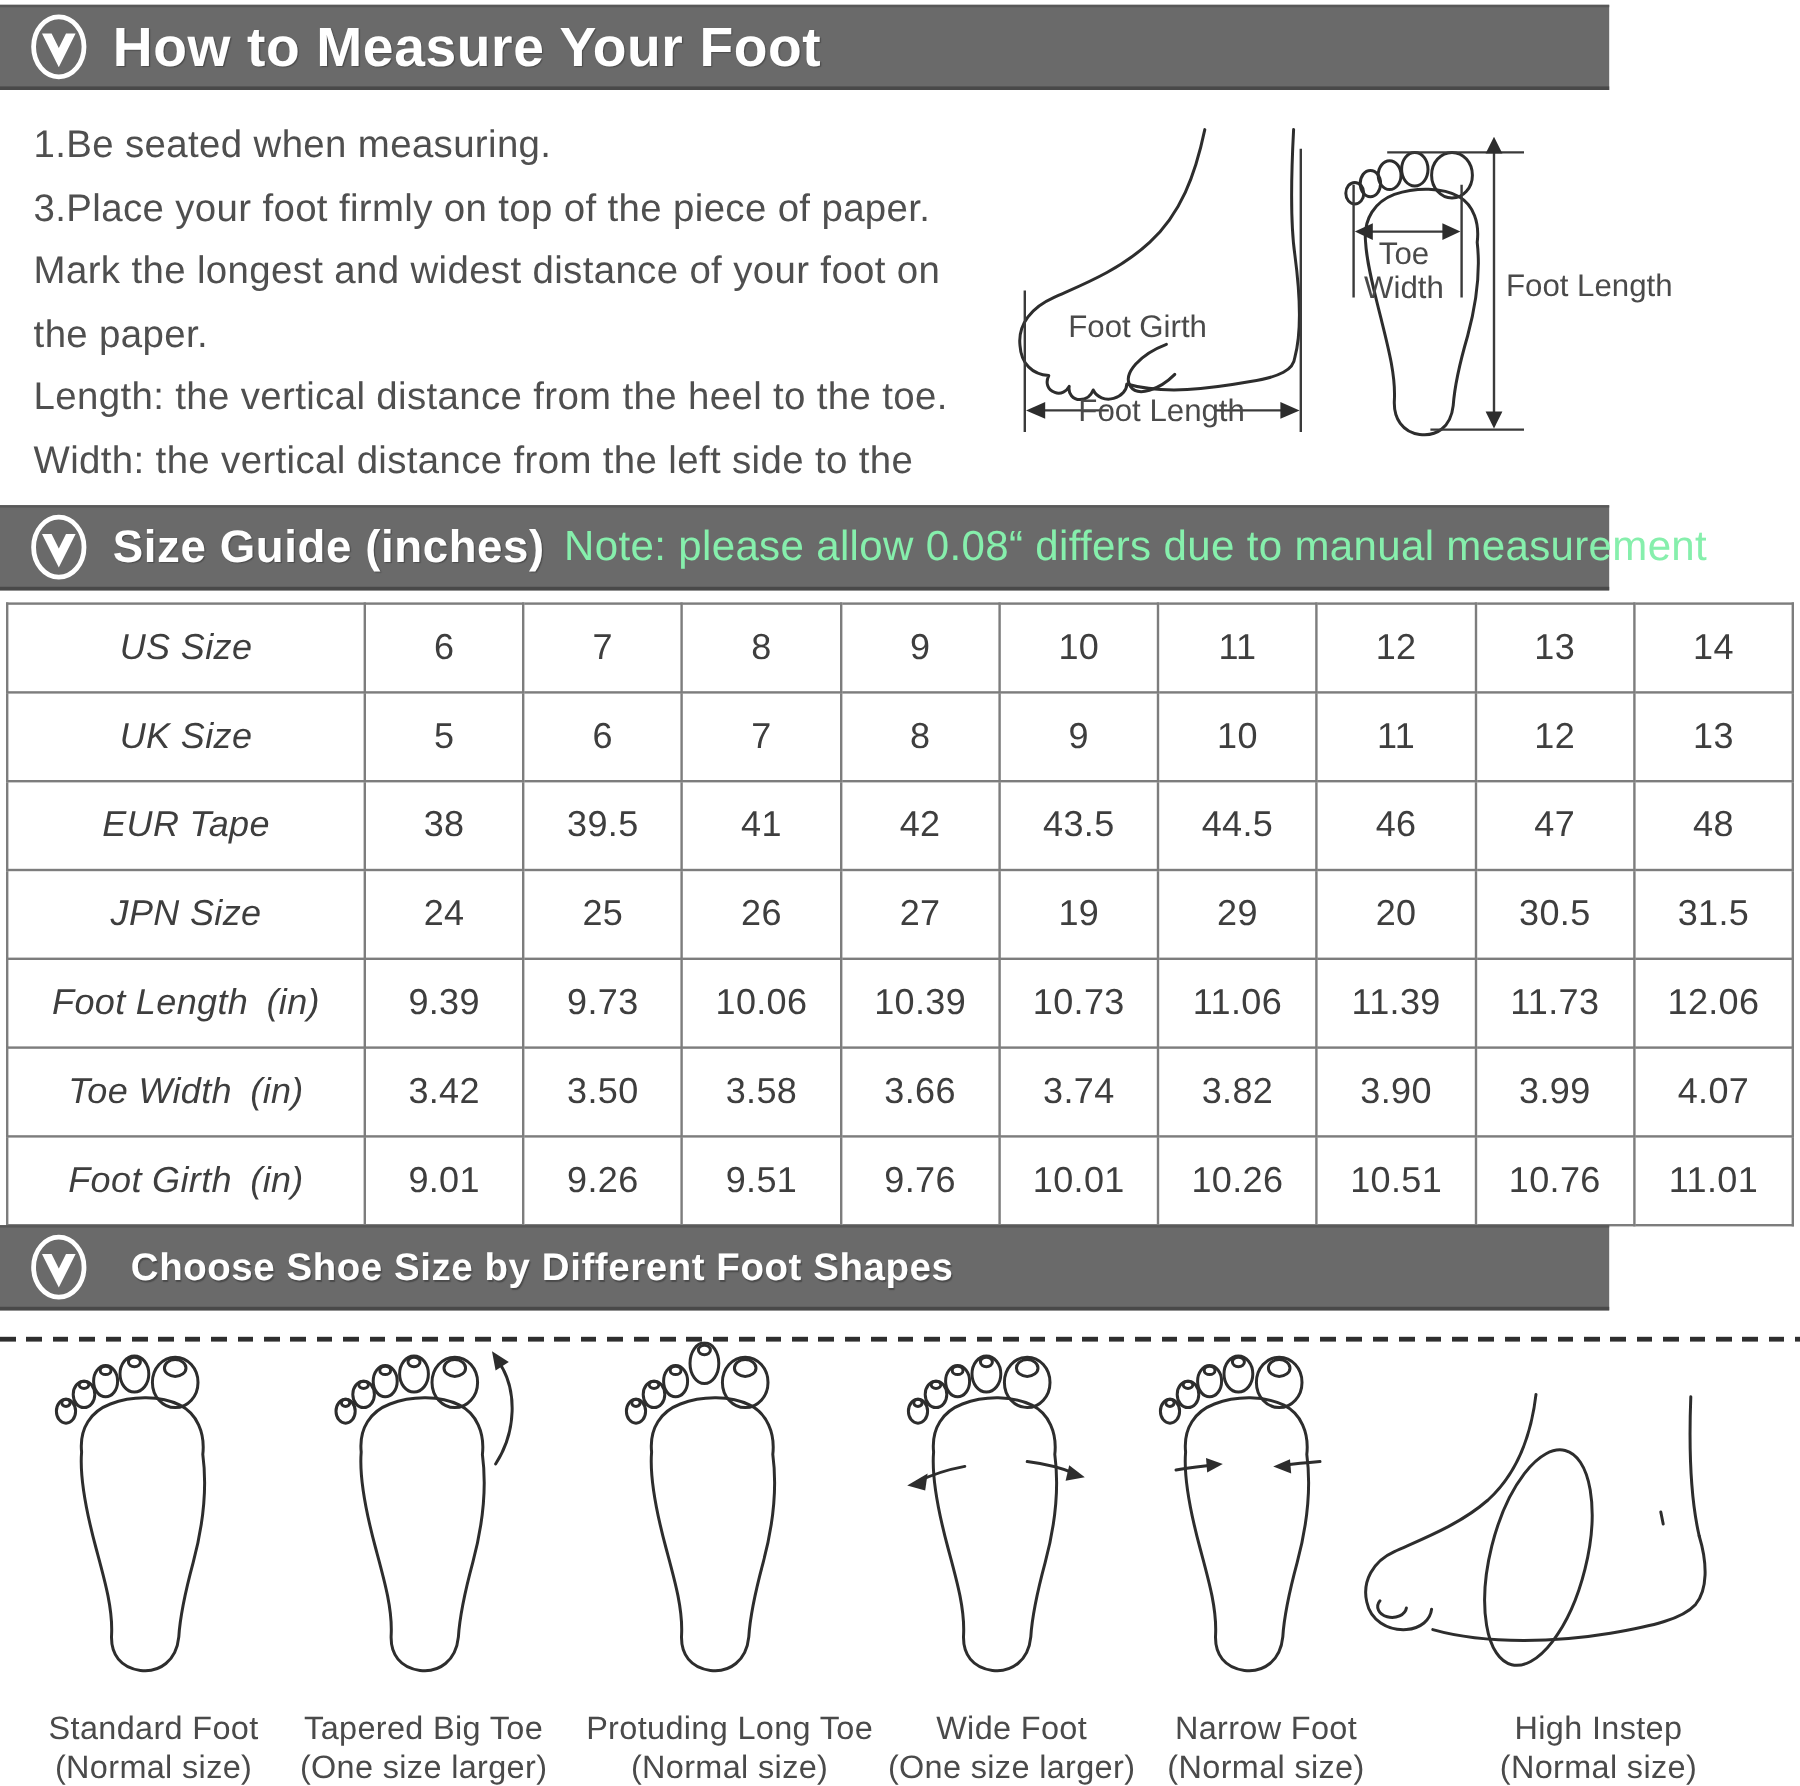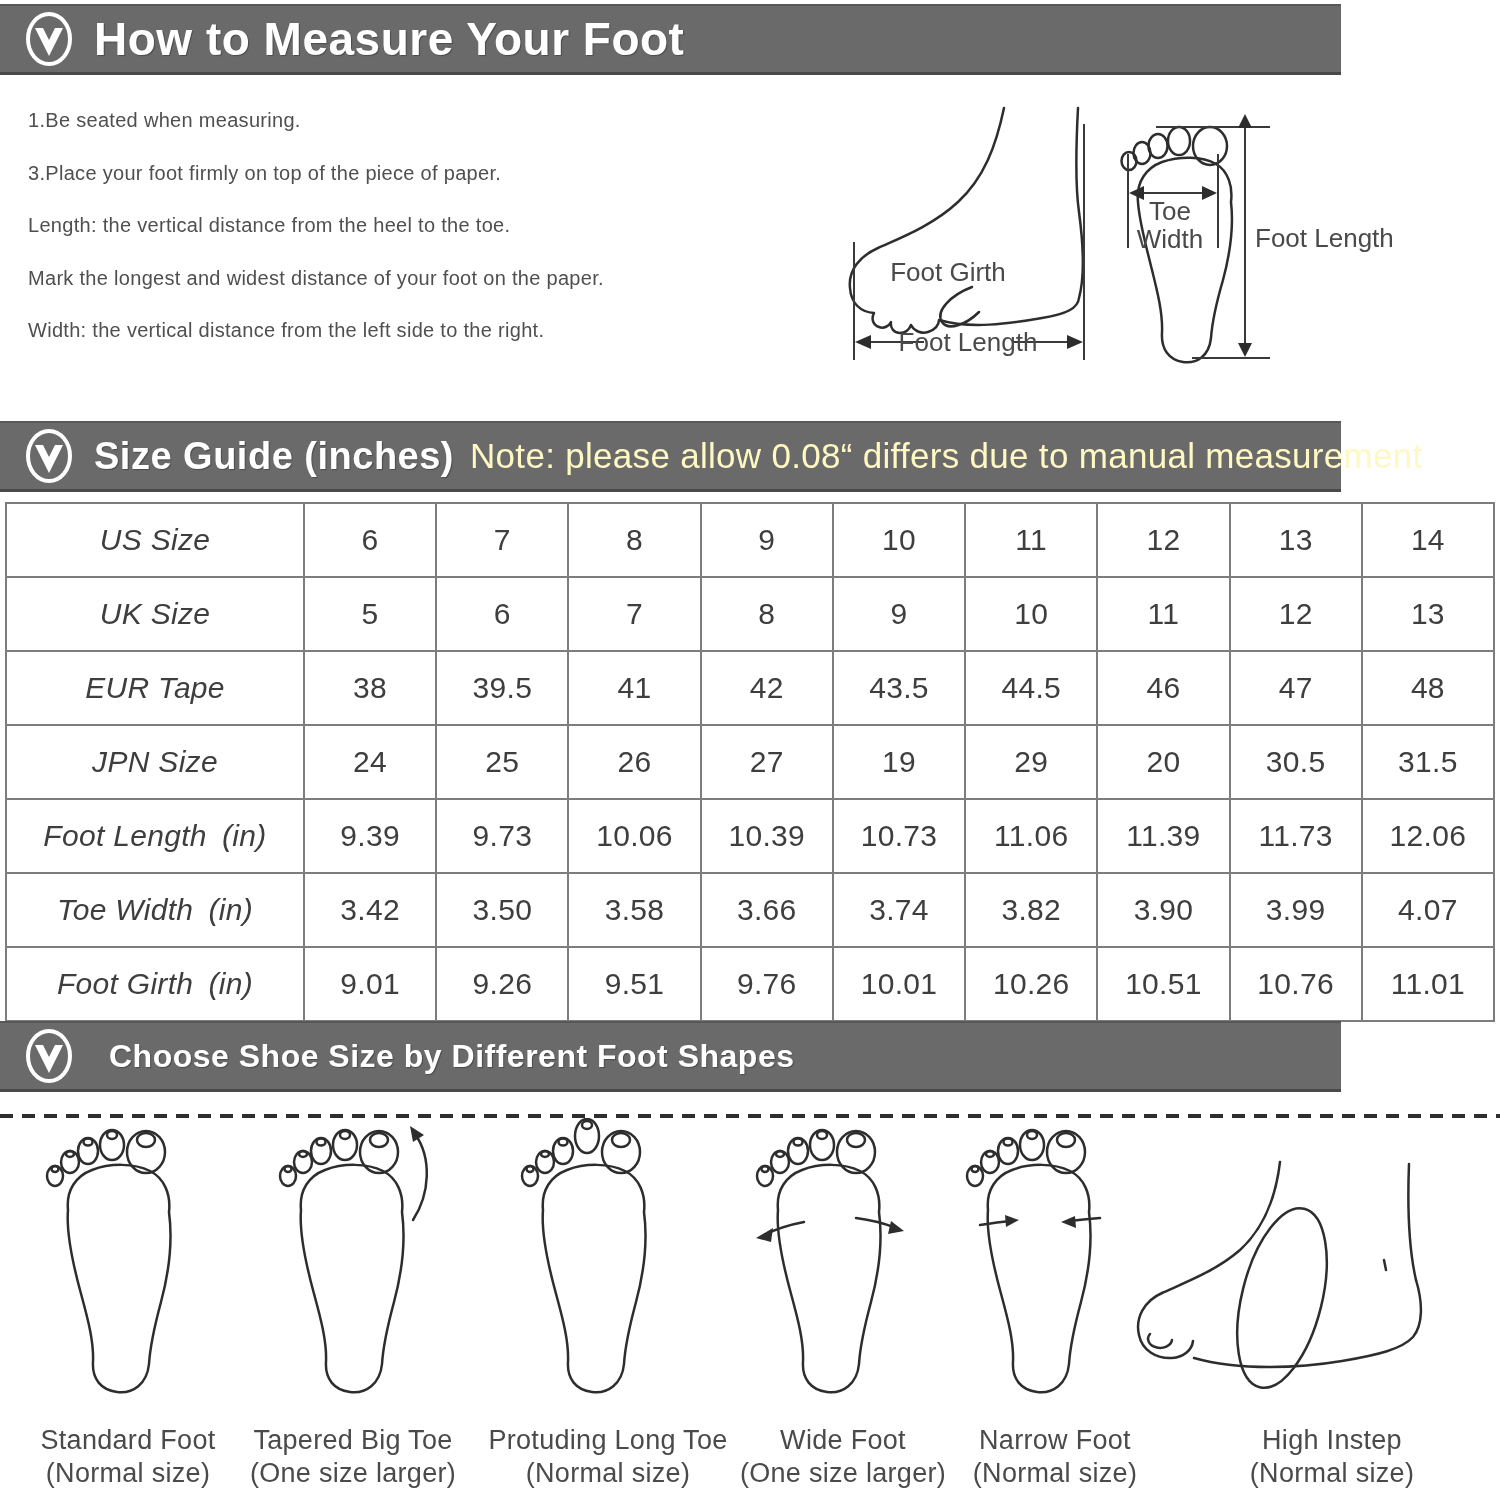--- a/index.html
+++ b/index.html
@@ -4,27 +4,27 @@
 <style>
   html,body{margin:0;padding:0;background:#fff;}
   .canvas{position:relative;width:1500px;height:1488px;background:#fff;overflow:hidden;
           font-family:"Liberation Sans",sans-serif;color:#4a4a4a;}
   .bar{position:absolute;left:0;width:1341px;height:71px;background:#6a6a6a;
        border-top:2px solid #585858;border-bottom:3px solid #494949;
        display:flex;align-items:center;box-sizing:border-box;}
   .bar .ic{margin-left:22px;flex:0 0 auto;}
   .bar .t{color:#fff;font-weight:bold;margin-left:18px;letter-spacing:.5px;
           text-shadow:1px 1px 1px rgba(0,0,0,.30);white-space:nowrap;}
-  .bar .n{color:#fef9c3;margin-left:16px;white-space:nowrap;letter-spacing:.3px;}
+  .bar .n{color:#86efac;margin-left:16px;white-space:nowrap;letter-spacing:.3px;}
   #bar1 .t{font-size:46px;}
   #bar2 .t{font-size:38px;}
   #bar2 .n{font-size:35px;}
   #bar3 .t{font-size:32px;margin-left:33px;}
   .instructions{position:absolute;left:28px;top:94px;width:810px;
-                font-size:20px;line-height:52.5px;letter-spacing:.3px;color:#4f4f4f;}
+                font-size:32px;line-height:52.5px;letter-spacing:.3px;color:#4f4f4f;}
   .diagram{position:absolute;}
   .diagram text{font-family:"Liberation Sans",sans-serif;font-size:26px;fill:#4a4a4a;}
   table.size{position:absolute;left:5px;top:502px;width:1490px;border-collapse:collapse;
              table-layout:fixed;}
   table.size td{border:2px solid #7d7d7d;height:72px;text-align:center;vertical-align:middle;
                 font-size:30px;color:#3e3e3e;letter-spacing:.3px;padding:0;}
   table.size td.row-label{width:296px;font-style:italic;}
   .dashline{position:absolute;left:0;top:1114px;width:1500px;height:4px;
             background:repeating-linear-gradient(90deg,#2e2e2e 0 13px,transparent 13px 22px);}
   .shape{position:absolute;top:1118px;}
@@ -43,22 +43,22 @@
     <svg class="ic" width="54" height="58" viewBox="0 0 54 58">
       <ellipse cx="27" cy="29" rx="21" ry="25" fill="none" stroke="#ffffff" stroke-width="4"></ellipse>
       <polygon points="13,18 21,18 27,30 33,18 41,18 27,46" fill="#ffffff"></polygon>
     </svg>
     <span class="t">How to Measure Your Foot</span>
   </div>
 
   <div class="instructions">
     <div>1.Be seated when measuring.</div>
     <div>3.Place your foot firmly on top of the piece of paper.</div>
+    <div>Mark the longest and widest distance of your foot on the paper.</div>
     <div>Length: the vertical distance from the heel to the toe.</div>
-    <div>Mark the longest and widest distance of your foot on the paper.</div>
     <div>Width: the vertical distance from the left side to the right.</div>
   </div>
 
   <svg class="diagram" style="left:838px;top:102px" width="260" height="272" viewBox="0 0 260 272">
     <path class="ft" d="M166,6 C158,44 146,76 120,100 C94,124 62,136 40,146 C22,154 10,168 12,186
                         C13,201 22,210 36,211 C33,217 35,223 41,225 C46,227 51,224 53,220
                         C52,226 56,231 62,231 C67,231 71,228 73,223 C76,229 83,232 90,230
                         C97,228 101,223 101,218 C132,227 170,222 204,216 C229,212 240,206 241,196
                         C247,174 245,140 241,110 C237,82 238,44 240,6"></path>
     <path class="ft" d="M134,185 C113,193 97,209 104,220 C110,229 128,223 141,210" stroke-width="2"></path>

